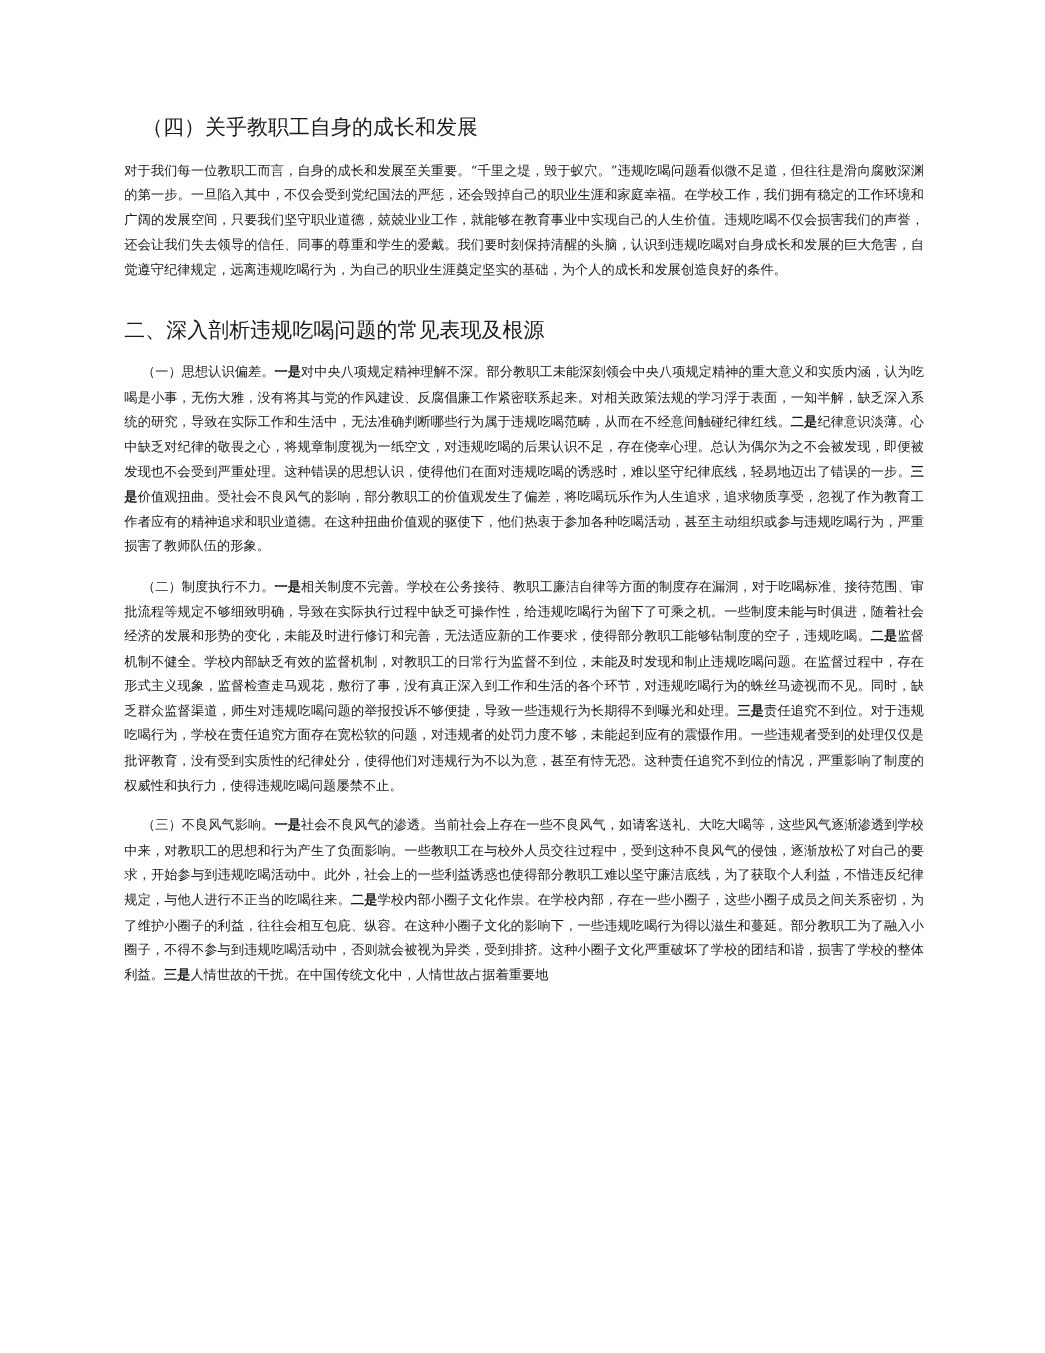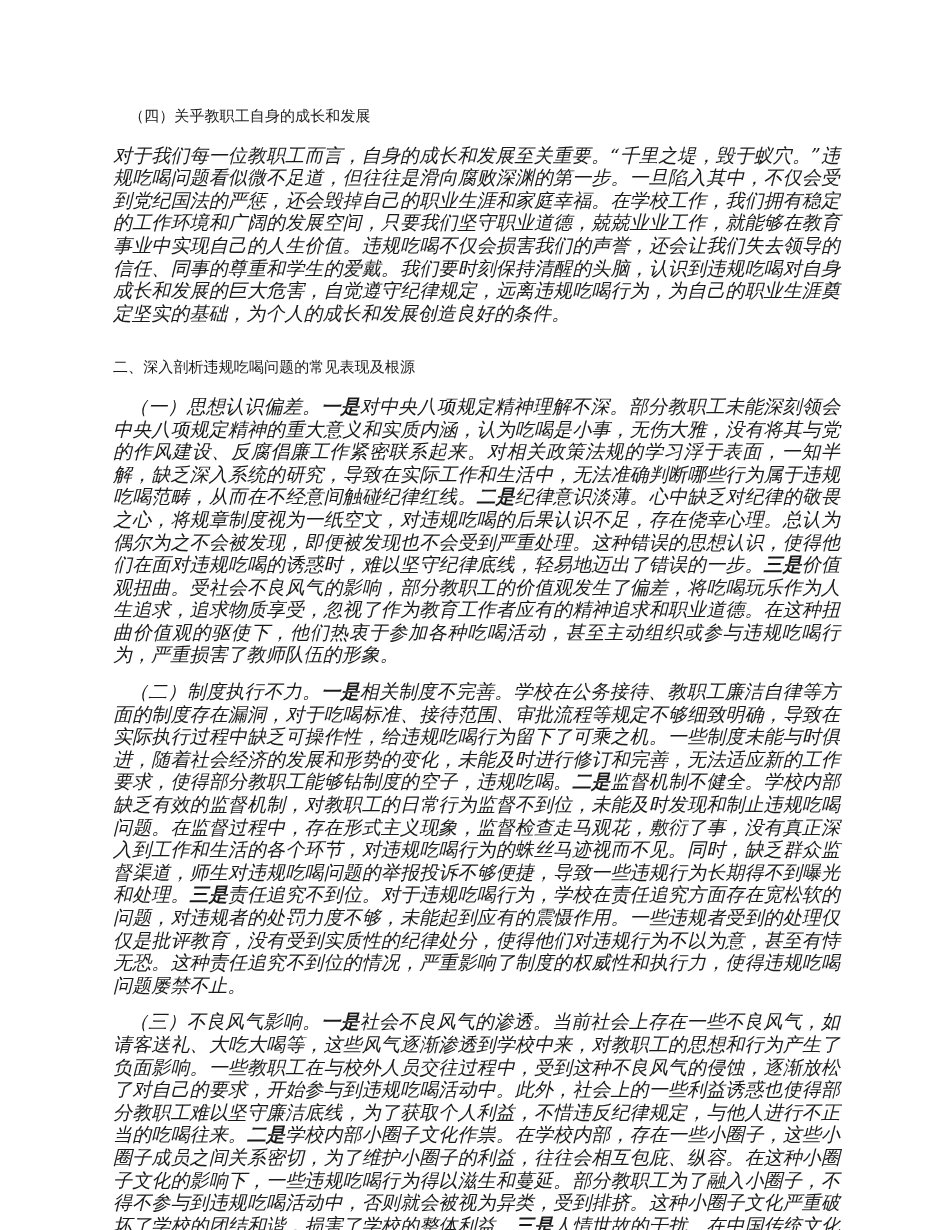--- a/index.html
+++ b/index.html
@@ -21,41 +21,40 @@
     height: 1230px;
     background: #ffffff;
     box-sizing: border-box;
     padding: 105px 110px 0 113px;
   }
   .doc-body {
     width: 727px;
   }
   
   .heading {
-    font-size: 15px;
+    font-size: 19px;
     line-height: 22.6px;
     text-align: justify;
     text-justify: inter-ideograph;
     margin: 0 0 16px 0;
     letter-spacing: 0.1px;
     font-weight: normal;
   }
   .heading.indent {
     text-indent: 16px;
   }
   p.para {
-    font-size: 19px;
+    font-size: 12px;
     line-height: 22.6px;
     text-align: justify;
     text-justify: inter-ideograph;
     margin: 0 0 14px 0;
     letter-spacing: 0.05px;
     text-indent: 0;
     word-break: break-all;
-    font-style: italic;
   }
   p.para.indent {
     text-indent: 16px;
   }
   p.para:last-child {
     margin-bottom: 12px;
   }
   .b {
     font-weight: bold;
   }

